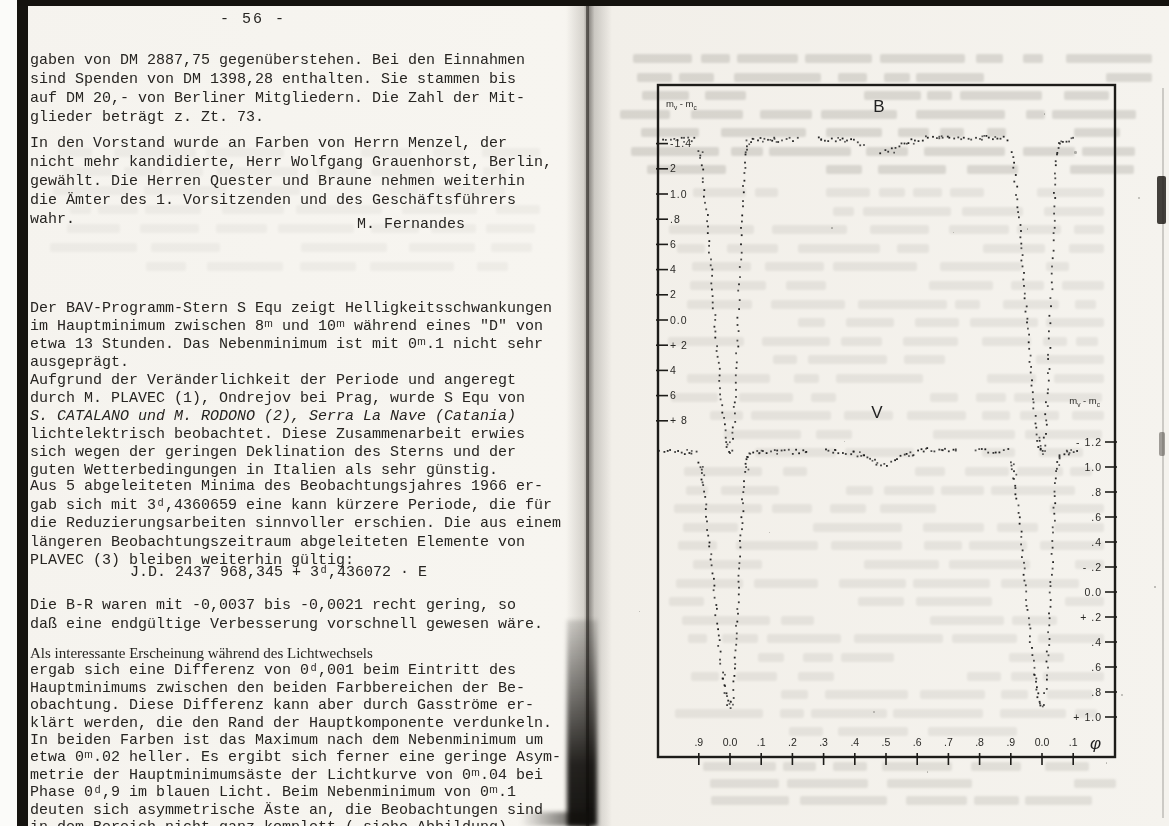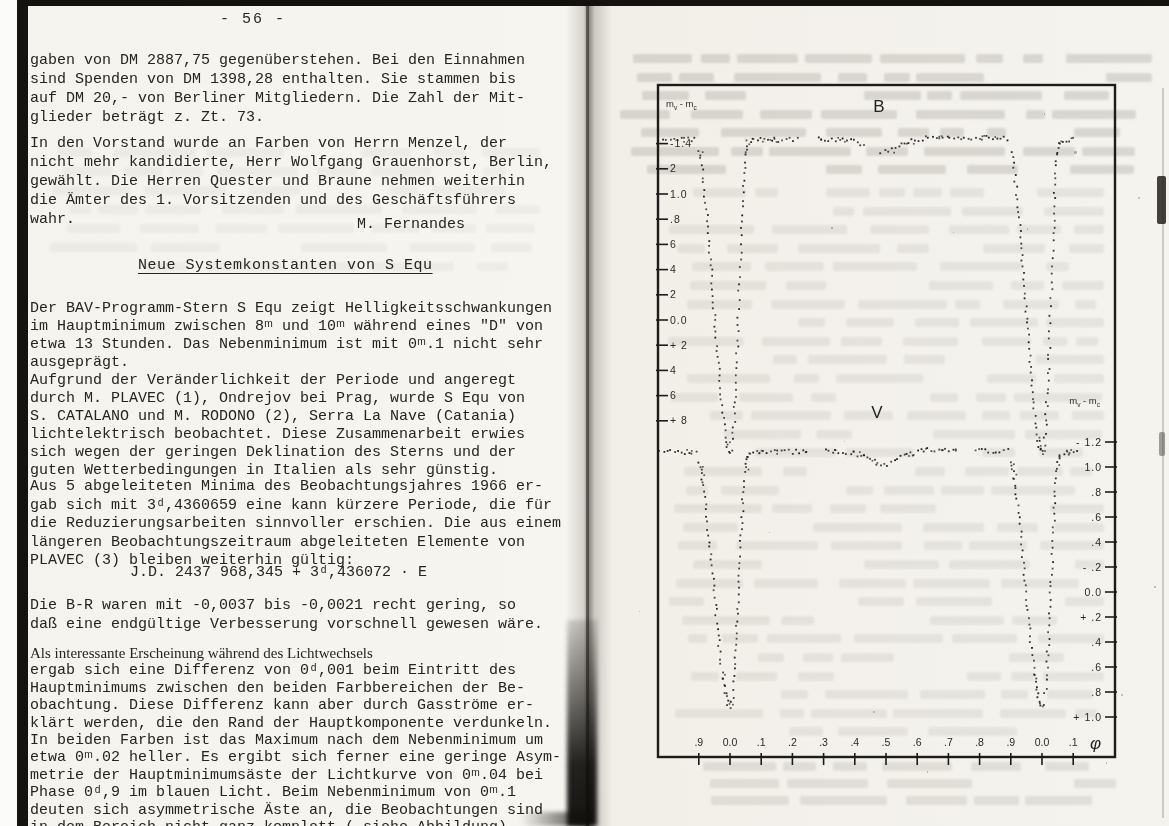--- a/index.html
+++ b/index.html
@@ -318,21 +318,20 @@
       <div class="speck" style="left: 872.824px; top: 710.938px; width: 2.25029px; height: 2.25029px; opacity: 0.35;"></div>
       <div class="speck" style="left: 927.154px; top: 771.238px; width: 1.30606px; height: 1.30606px; opacity: 0.35;"></div>
       <div class="speck" style="left: 1154.43px; top: 586.23px; width: 1.50853px; height: 1.50853px; opacity: 0.35;"></div>
       <div class="speck" style="left: 769.324px; top: 531.642px; width: 1.07767px; height: 1.07767px; opacity: 0.35;"></div>
       <div class="speck" style="left: 1074.33px; top: 151.254px; width: 2.36774px; height: 2.36774px; opacity: 0.35;"></div>
     </div>
 
   <div id="leftpage" style="position:absolute;inset:0;z-index:4;">
     <div class="line" style="left:220px;top:10px;letter-spacing:2px;">- 56 -</div>
     <div class="line" style="left:357px;top:215px;">M. Fernandes</div>
-    <div class="line heading" style="left:138px;top:256px;">Neue Systemkonstanten von S Equ</div>
     <div class="line" style="left:130px;top:563px;">J.D. 2437 968,345 + 3ᵈ,436072 · E</div>
     <div id="blocks">
         <div class="block" style="left: 30px; top: 52px;">
           <div class="ln" style="position: absolute; left: 0px; top: 0px;">gaben von DM 2887,75 gegenüberstehen. Bei den Einnahmen</div>
           <div class="ln" style="position: absolute; left: 0px; top: 19px;">sind Spenden von DM 1398,28 enthalten. Sie stammen bis</div>
           <div class="ln" style="position: absolute; left: 0px; top: 38px;">auf DM 20,- von Berliner Mitgliedern. Die Zahl der Mit-</div>
           <div class="ln" style="position: absolute; left: 0px; top: 57px;">glieder beträgt z. Zt. 73.</div>
         </div>
         <div class="block" style="left: 30px; top: 135px;">
           <div class="ln" style="position: absolute; left: 0px; top: 0px;">In den Vorstand wurde an Farben von Herrn Menzel, der</div>
@@ -341,21 +340,21 @@
           <div class="ln" style="position: absolute; left: 0px; top: 57px;">die Ämter des 1. Vorsitzenden und des Geschäftsführers</div>
           <div class="ln" style="position: absolute; left: 0px; top: 76px;">wahr.</div>
         </div>
         <div class="block" style="left: 30px; top: 300px;">
           <div class="ln" style="position: absolute; left: 0px; top: 0px;">Der BAV-Programm-Stern S Equ zeigt Helligkeitsschwankungen</div>
           <div class="ln" style="position: absolute; left: 0px; top: 18px;">im Hauptminimum zwischen 8ᵐ und 10ᵐ während eines "D" von</div>
           <div class="ln" style="position: absolute; left: 0px; top: 36px;">etwa 13 Stunden. Das Nebenminimum ist mit 0ᵐ.1 nicht sehr</div>
           <div class="ln" style="position: absolute; left: 0px; top: 54px;">ausgeprägt.</div>
           <div class="ln" style="position: absolute; left: 0px; top: 72px;">Aufgrund der Veränderlichkeit der Periode und angeregt</div>
           <div class="ln" style="position: absolute; left: 0px; top: 90px;">durch M. PLAVEC (1), Ondrejov bei Prag, wurde S Equ von</div>
-          <div class="ln" style="position: absolute; left: 0px; top: 108px;">S. CATALANO und M. RODONO (2), Serra La Nave (Catania)</div>
+          <div class="ln" style="position: absolute; left: 0px; top: 108px; font-style: italic;">S. CATALANO und M. RODONO (2), Serra La Nave (Catania)</div>
           <div class="ln" style="position: absolute; left: 0px; top: 126px;">lichtelektrisch beobachtet. Diese Zusammenarbeit erwies</div>
           <div class="ln" style="position: absolute; left: 0px; top: 144px;">sich wegen der geringen Deklination des Sterns und der</div>
           <div class="ln" style="position: absolute; left: 0px; top: 162px;">guten Wetterbedingungen in Italien als sehr günstig.</div>
         </div>
         <div class="block" style="left: 30px; top: 478px;">
           <div class="ln" style="position: absolute; left: 0px; top: 0px;">Aus 5 abgeleiteten Minima des Beobachtungsjahres 1966 er-</div>
           <div class="ln" style="position: absolute; left: 0px; top: 18.5px;">gab sich mit 3ᵈ,4360659 eine kann kürzere Periode, die für</div>
           <div class="ln" style="position: absolute; left: 0px; top: 37px;">die Reduzierungsarbeiten sinnvoller erschien. Die aus einem</div>
           <div class="ln" style="position: absolute; left: 0px; top: 55.5px;">längeren Beobachtungszeitraum abgeleiteten Elemente von</div>
           <div class="ln" style="position: absolute; left: 0px; top: 74px;">PLAVEC (3) bleiben weiterhin gültig:</div>

